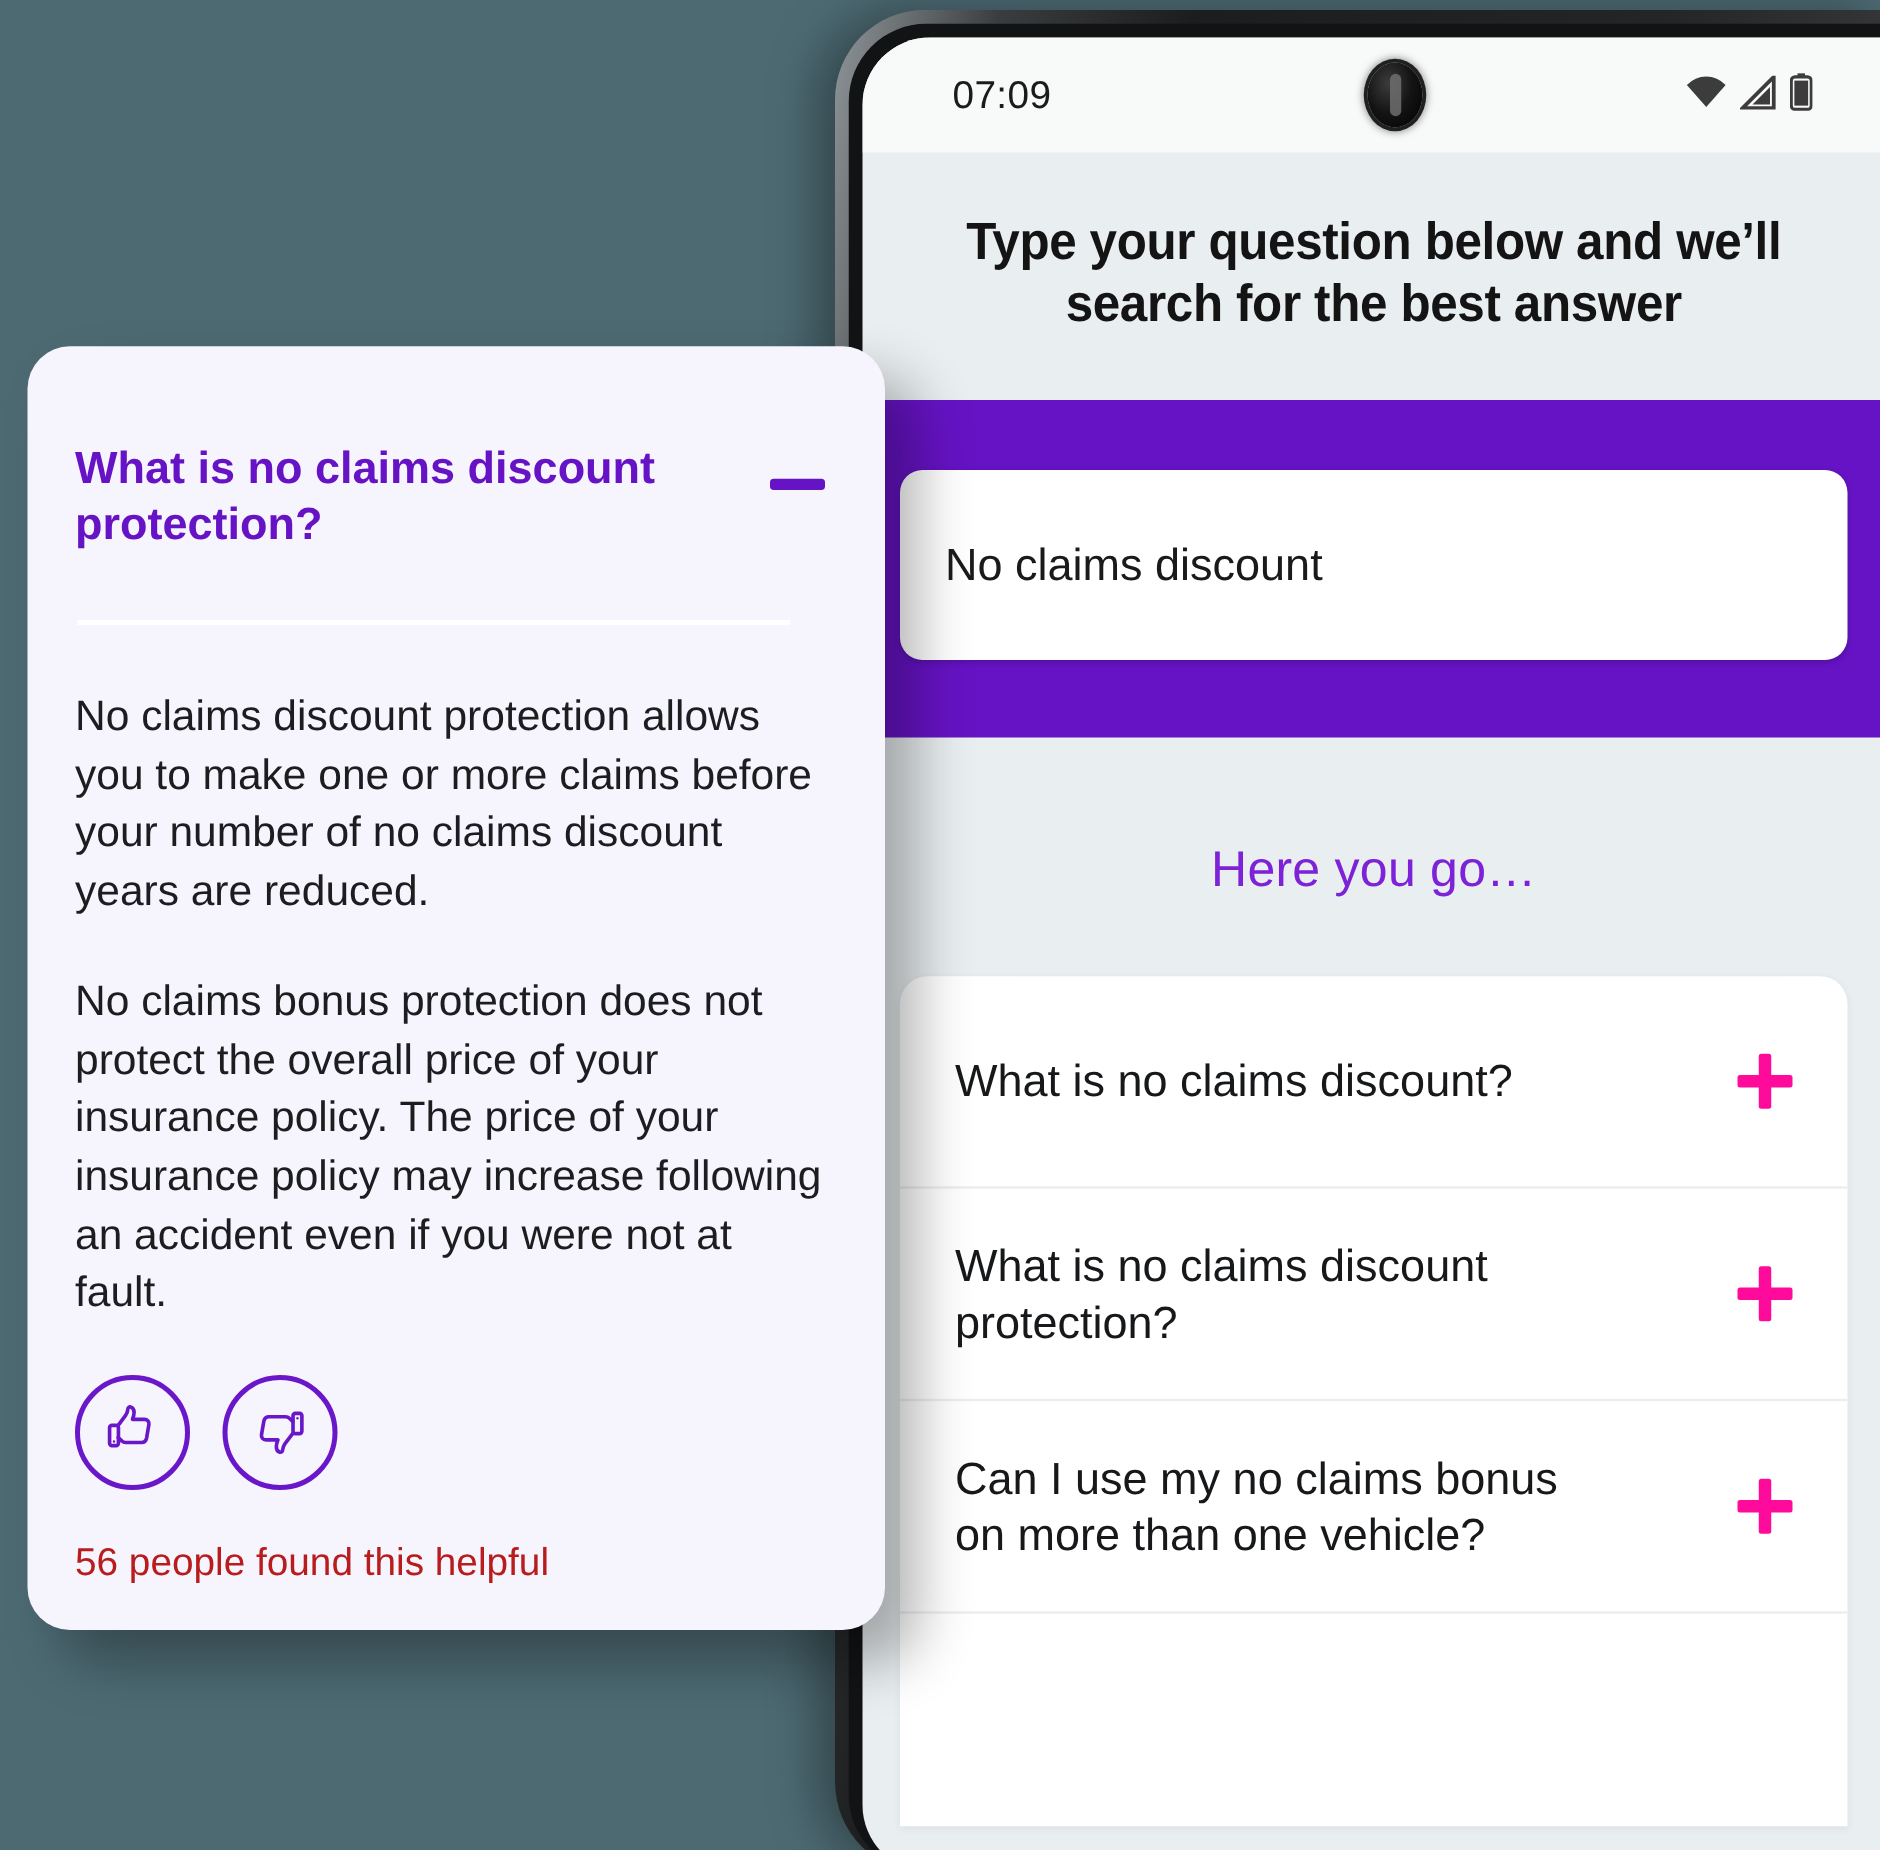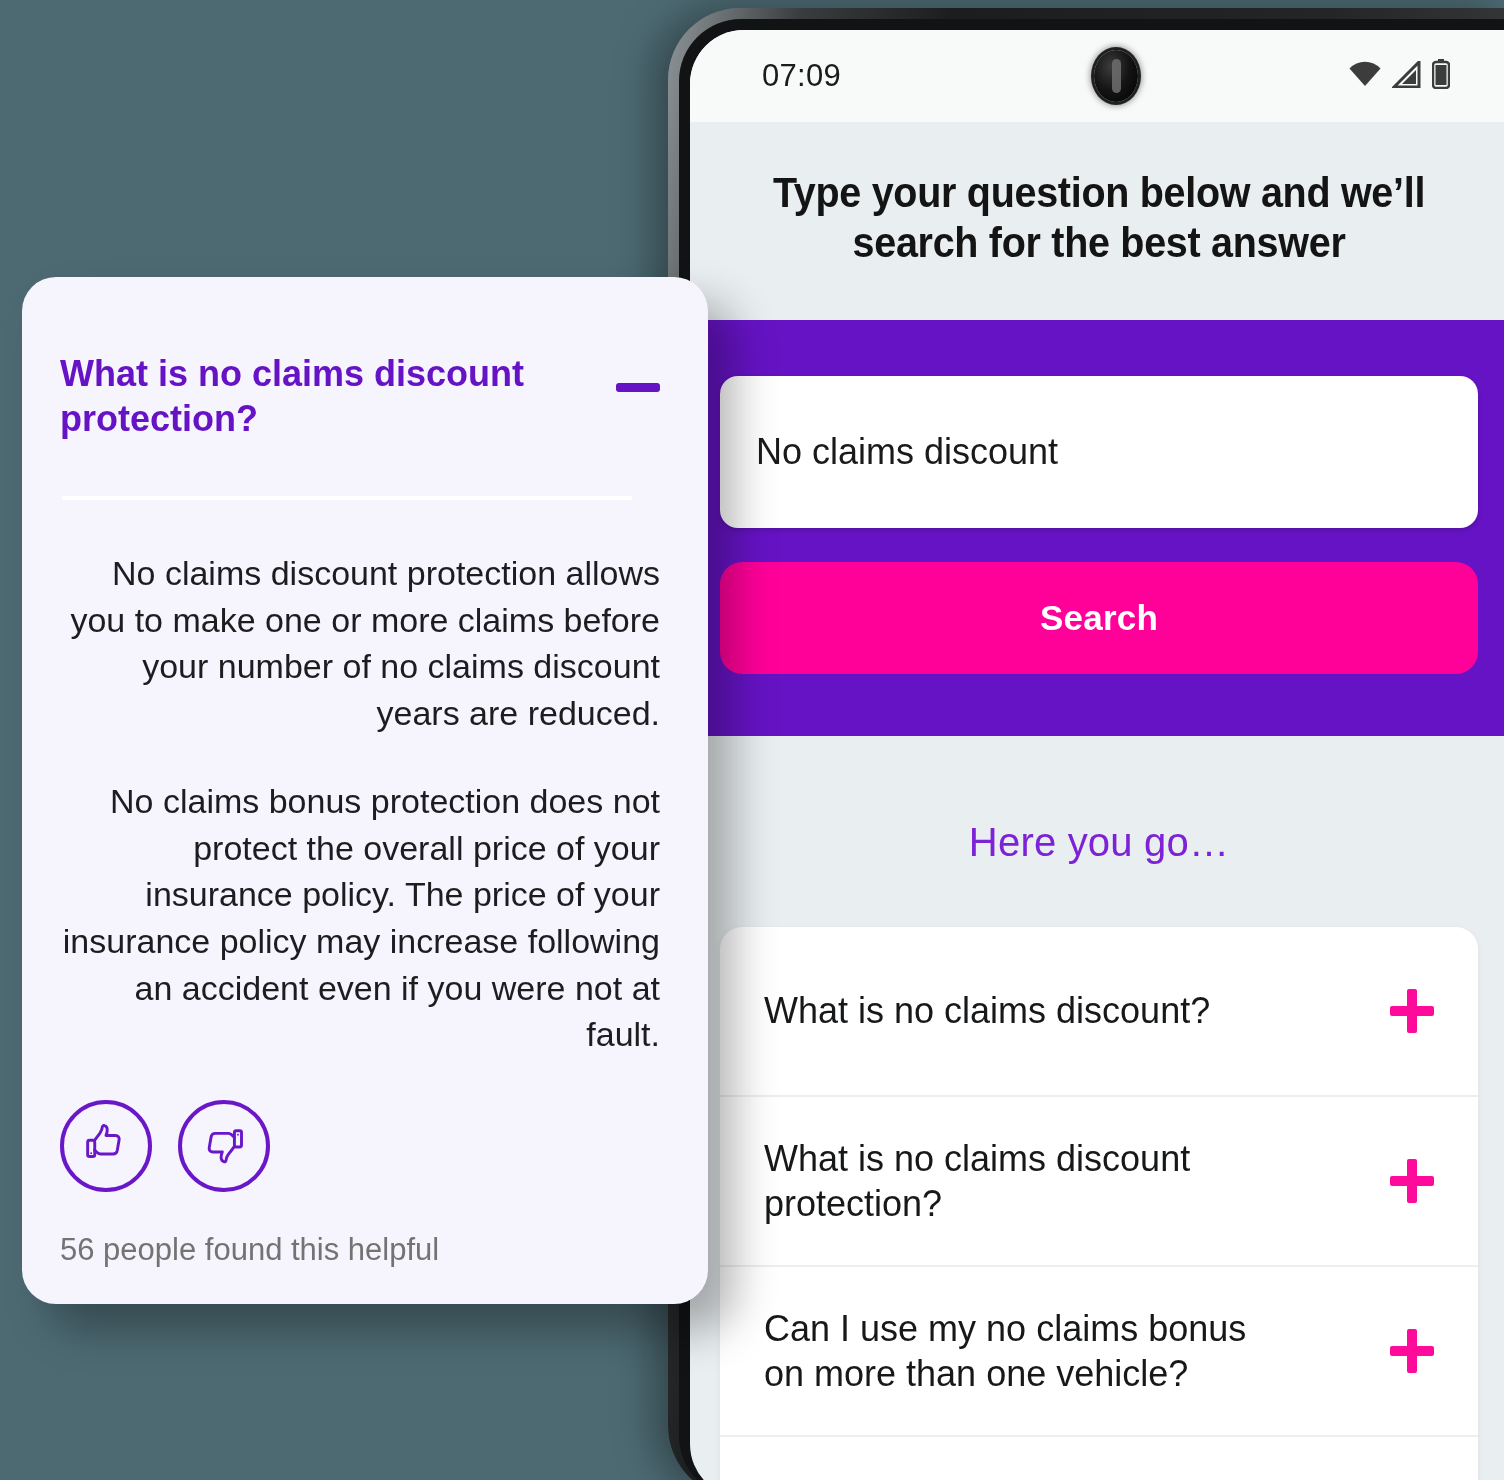--- a/index.html
+++ b/index.html
@@ -234,21 +234,20 @@
     margin: 55px 28px 0 2px;
     border: none;
   }
 
   .answer-body { padding-top: 50px; }
   .answer-body p {
     font-size: 34px;
     line-height: 1.37;
     color: #1c1d1f;
     margin-bottom: 42px;
-    text-align: right;
   }
 
   .helpful-title {
     font-size: 33px;
     font-weight: 700;
     color: #121314;
     margin-top: 4px;
   }
 
   .thumbs {
@@ -265,21 +264,21 @@
     display: flex;
     align-items: center;
     justify-content: center;
     cursor: pointer;
     padding: 0;
   }
 
   .helpful-count {
     margin-top: 40px;
     font-size: 31px;
-    color: #737373;
+    color: #b91c1c;
   }
 </style>
 </head>
 <body>
 
 <div class="phone-wrap">
   <div class="phone-frame">
     <div class="phone-inner-bezel"></div>
     <div class="phone-screen">
 
@@ -305,21 +304,20 @@
                 <rect x="3.5" y="6" width="11" height="20" fill="#3c3c3c"></rect>
               </svg>
           </span>
         </div>
       </div>
 
       <div class="phone-headline">Type your question below and we’ll search for the best answer</div>
 
       <div class="search-band">
         <input class="search-input" type="text" value="No claims discount" style="">
-        <button class="search-button">Search</button>
       </div>
 
       <div class="here-you-go">Here you go…</div>
 
       <div class="faq-card">
         <div class="faq-row">
           <span class="faq-q">What is no claims discount?</span>
           <span class="plus-icon"></span>
         </div>
         <div class="faq-row">

